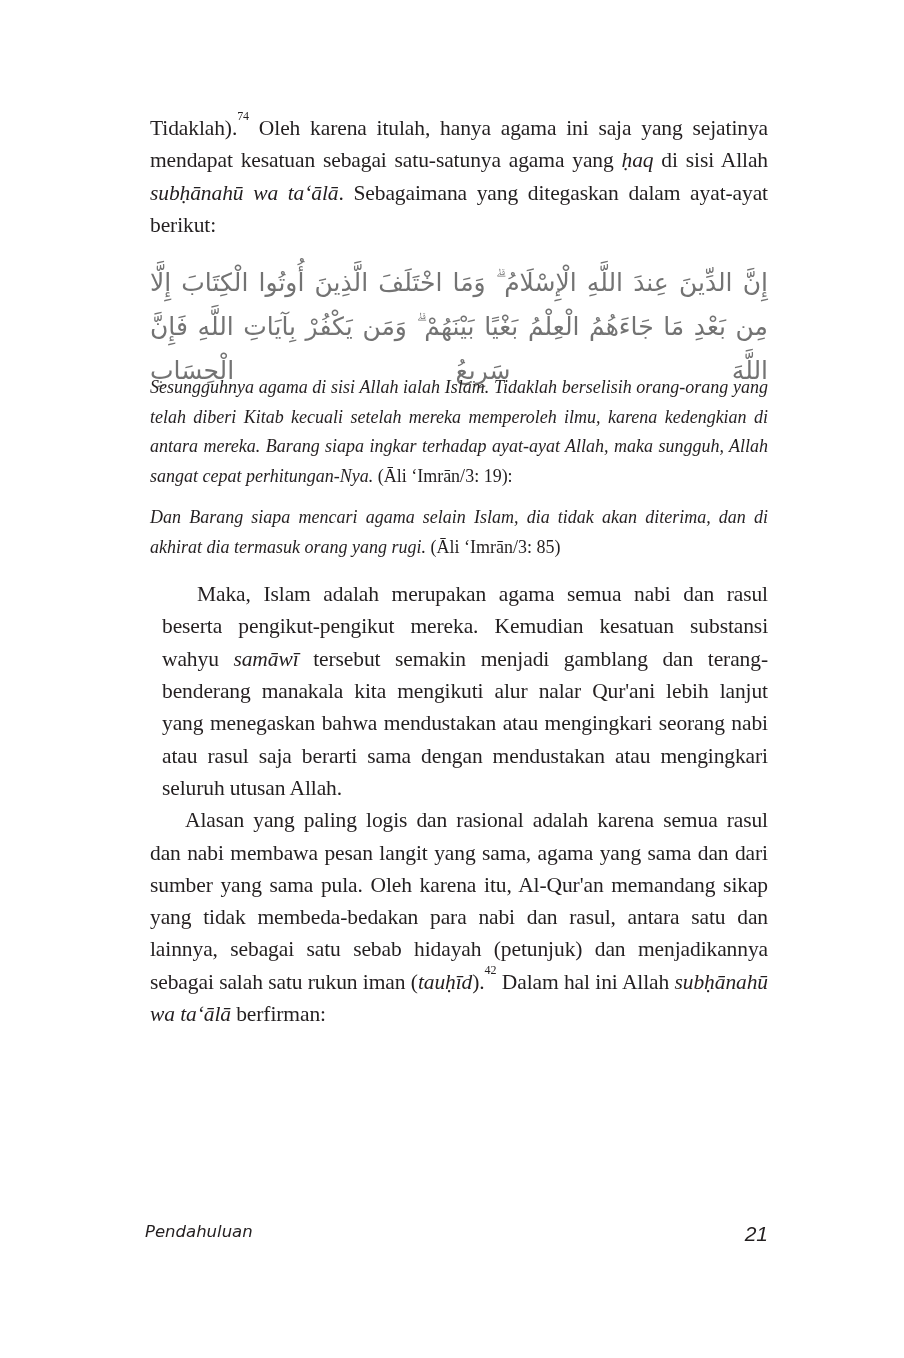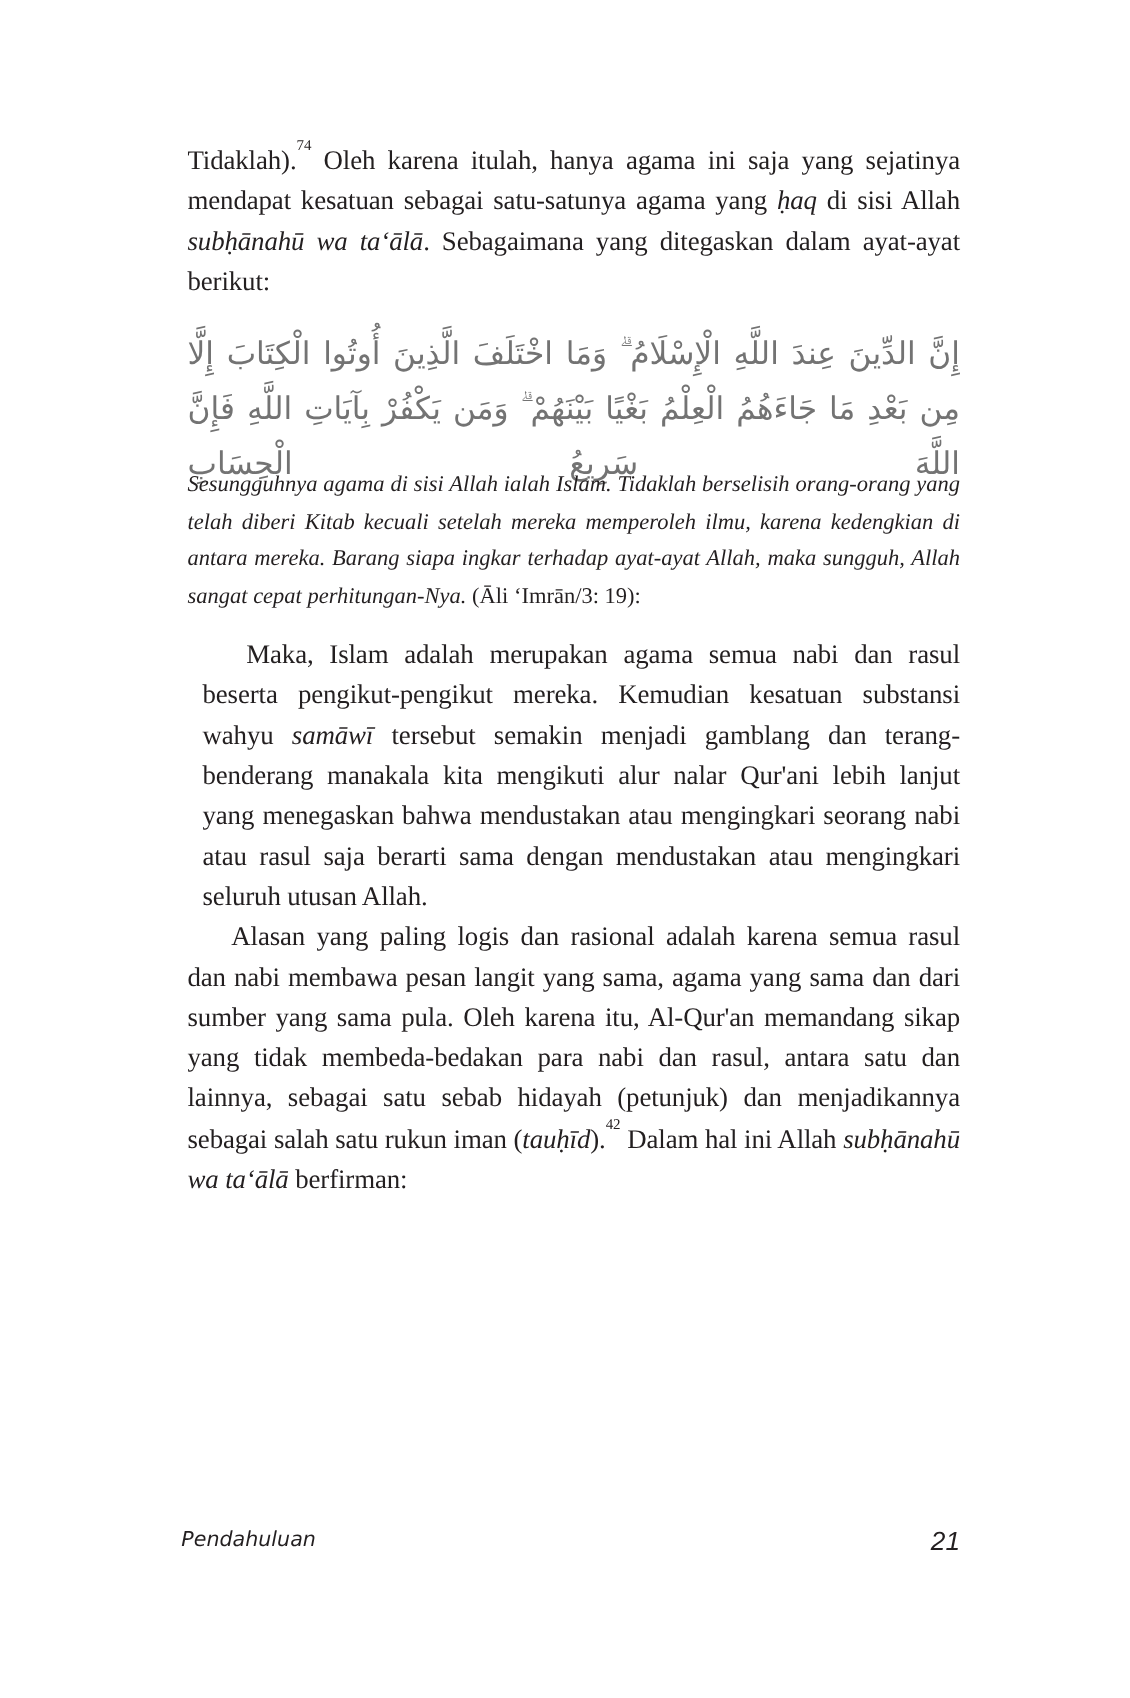--- a/index.html
+++ b/index.html
@@ -90,20 +90,21 @@
 
 <div class="page">
 
   <p class="para"><span>Tidaklah).</span><sup class="fn">74</sup><span> Oleh karena itulah, hanya agama ini saja yang sejatinya mendapat kesatuan sebagai satu-satunya agama yang </span><i>ḥaq</i><span> di sisi Allah </span><i>subḥānahū wa ta‘ālā</i><span>. Sebagaimana yang ditegaskan dalam ayat-ayat berikut:</span></p>
 
   <div class="arabic-block arabic-1" dir="rtl" lang="ar">إِنَّ الدِّينَ عِندَ اللَّهِ الْإِسْلَامُ ۗ وَمَا اخْتَلَفَ الَّذِينَ أُوتُوا الْكِتَابَ إِلَّا مِن بَعْدِ مَا جَاءَهُمُ الْعِلْمُ بَغْيًا بَيْنَهُمْ ۗ وَمَن يَكْفُرْ بِآيَاتِ اللَّهِ فَإِنَّ اللَّهَ سَرِيعُ الْحِسَابِ</div>
 
   <p class="translation tr-1"><span>Sesungguhnya agama di sisi Allah ialah Islam. Tidaklah berselisih orang-orang yang telah diberi Kitab kecuali setelah mereka memperoleh ilmu, karena kedengkian di antara mereka. Barang siapa ingkar terhadap ayat-ayat Allah, maka sungguh, Allah sangat cepat perhitungan-Nya.</span><span class="ref"> (Āli ‘Imrān/3: 19):</span></p>
 
 
+  <p class="translation tr-2"><span>Dan Barang siapa mencari agama selain Islam, dia tidak akan diterima, dan di akhirat dia termasuk orang yang rugi.</span><span class="ref"> (Āli ‘Imrān/3: 85)</span></p>
 
   <p class="para indent body-1"><span>Maka, Islam adalah merupakan agama semua nabi dan rasul beserta pengikut-pengikut mereka. Kemudian kesatuan substansi wahyu </span><i>samāwī</i><span> tersebut semakin menjadi gamblang dan terang-benderang manakala kita mengikuti alur nalar Qur'ani lebih lanjut yang menegaskan bahwa mendustakan atau mengingkari seorang nabi atau rasul saja berarti sama dengan mendustakan atau mengingkari seluruh utusan Allah.</span></p>
 
   <p class="para indent body-2"><span>Alasan yang paling logis dan rasional adalah karena semua rasul dan nabi membawa pesan langit yang sama, agama yang sama dan dari sumber yang sama pula. Oleh karena itu, Al-Qur'an memandang sikap yang tidak membeda-bedakan para nabi dan rasul, antara satu dan lainnya, sebagai satu sebab hidayah (petunjuk) dan menjadikannya sebagai salah satu rukun iman (</span><i>tauḥīd</i><span>).</span><sup class="fn">42</sup><span> Dalam hal ini Allah </span><i>subḥānahū wa ta‘ālā</i><span> berfirman:</span></p>
 
 </div>
 
 <div class="footer">
   <span>Pendahuluan</span>
   <span class="page-num">21</span>

